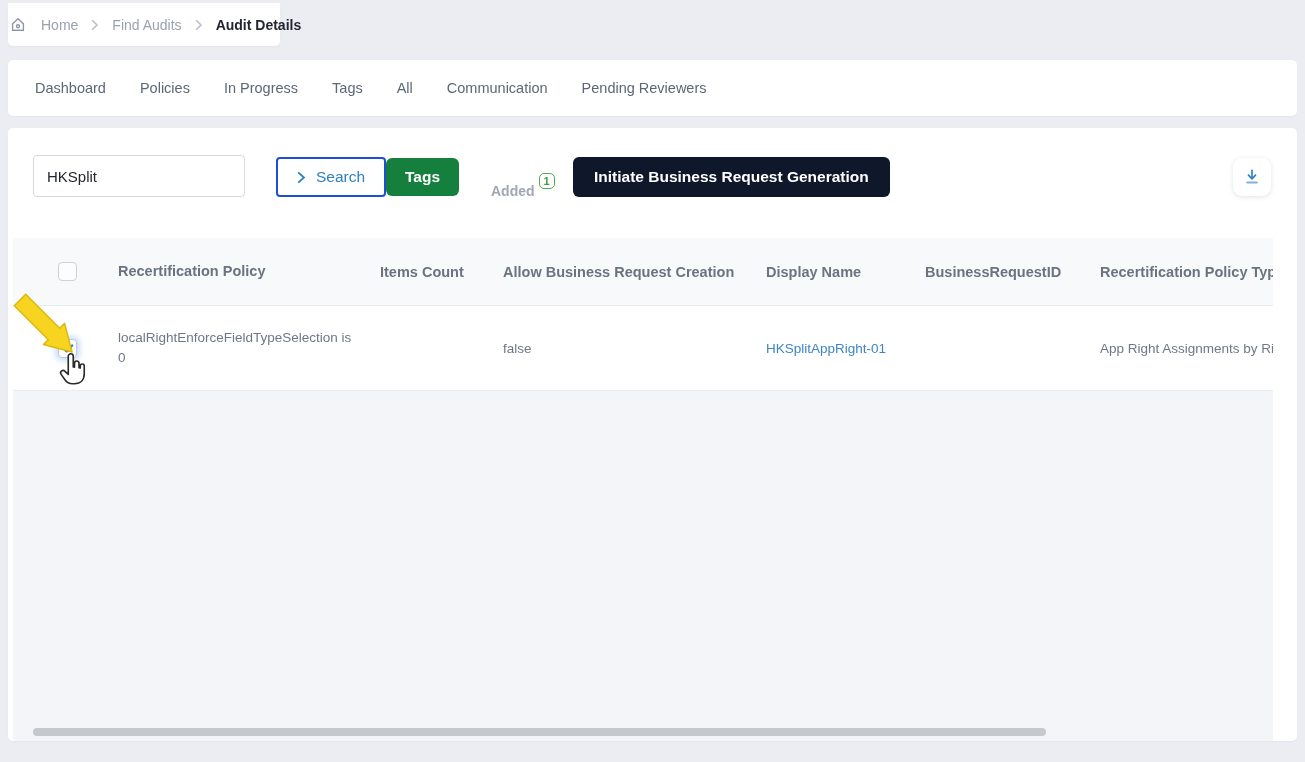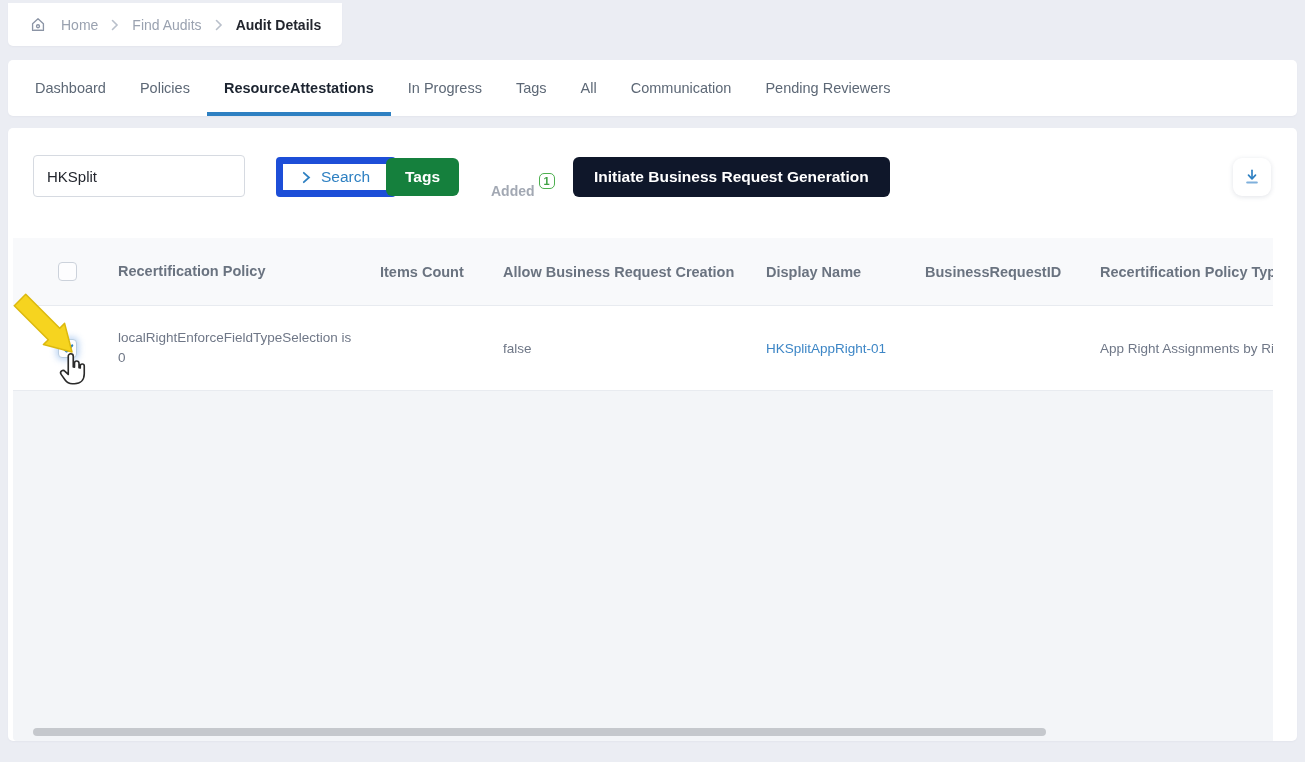--- a/index.html
+++ b/index.html
@@ -4,23 +4,23 @@
 <style>
   * { margin:0; padding:0; box-sizing:border-box; }
   html,body { width:1305px; height:762px; }
   body {
     font-family:"Liberation Sans","DejaVu Sans",sans-serif;
     background:#ebedf3; position:relative; overflow:hidden;
     -webkit-font-smoothing:antialiased;
   }
   
   .breadcrumb-bar {
-    position:absolute; left:8px; top:3px; width:334px; height:43px;
+    position:absolute; left:8px; top:3px; width:272px; height:43px;
     background:#fff; border-radius:0 0 5px 5px;
-    display:flex; align-items:center; padding-left:20px; gap:13px;
+    display:flex; align-items:center; gap:13px;
     box-shadow:0 1px 2px rgba(40,60,90,.04);
   }
   .crumb { font-size:14px; color:#9aa2b0; white-space:nowrap; }
   .crumb.active { color:#23262e; font-weight:700; }
   .sep-icon { display:flex; align-items:center; }
   
   .tab-bar {
     position:absolute; left:8px; top:60px; width:1289px; height:56px;
     background:#fff; border-radius:5px; display:flex; align-items:stretch;
     padding-left:10px; box-shadow:0 1px 2px rgba(40,60,90,.04);text-align:right;
@@ -38,21 +38,21 @@
   }
   .search-input {
     position:absolute; left:25px; top:27px; width:212px; height:42px;
     border:1px solid #d6dae1; border-radius:4px; padding:0 13px;
     font-size:15px; color:#23262e; outline:none; background:#fff;
     font-family:inherit;
   }
   .search-btn {
     position:absolute; left:268px; top:29px; height:40px;
     display:inline-flex; align-items:center; gap:10px; padding:0 19px;
-    background:#fff; border:7px solid #1d4ed8; border-radius:4px;
+    background:#fff; border:2px solid #1d4ed8; border-radius:4px;
     color:#2e80c2; font-size:15.5px; cursor:pointer; font-family:inherit;
   }
   .tags-btn {
     position:absolute; left:378px; top:30px; height:38px; padding:0 19px;
     display:inline-flex; align-items:center;
     background:#15803d; border:none; border-radius:6px;
     color:#fff; font-size:15.5px; font-weight:600; cursor:pointer; font-family:inherit;
   }
   .added-wrap {
     position:absolute; left:483px; top:30px; height:38px;
@@ -137,21 +137,20 @@
     <svg width="8" height="12" viewBox="0 0 8 12" fill="none" stroke="#b9c0cb" stroke-width="1.6" stroke-linecap="round">
         <polyline points="1.5,1.5 6,6 1.5,10.5"></polyline>
       </svg>
   </span>
   <span class="crumb active">Audit Details</span>
 </div>
 
 <div class="tab-bar">
   <div class="tab">Dashboard</div>
   <div class="tab">Policies</div>
-  <div class="tab active">ResourceAttestations</div>
   <div class="tab">In Progress</div>
   <div class="tab">Tags</div>
   <div class="tab">All</div>
   <div class="tab">Communication</div>
   <div class="tab">Pending Reviewers</div>
 </div>
 
 <div class="content-card">
 
   <input class="search-input" type="text" value="HKSplit" style="">

